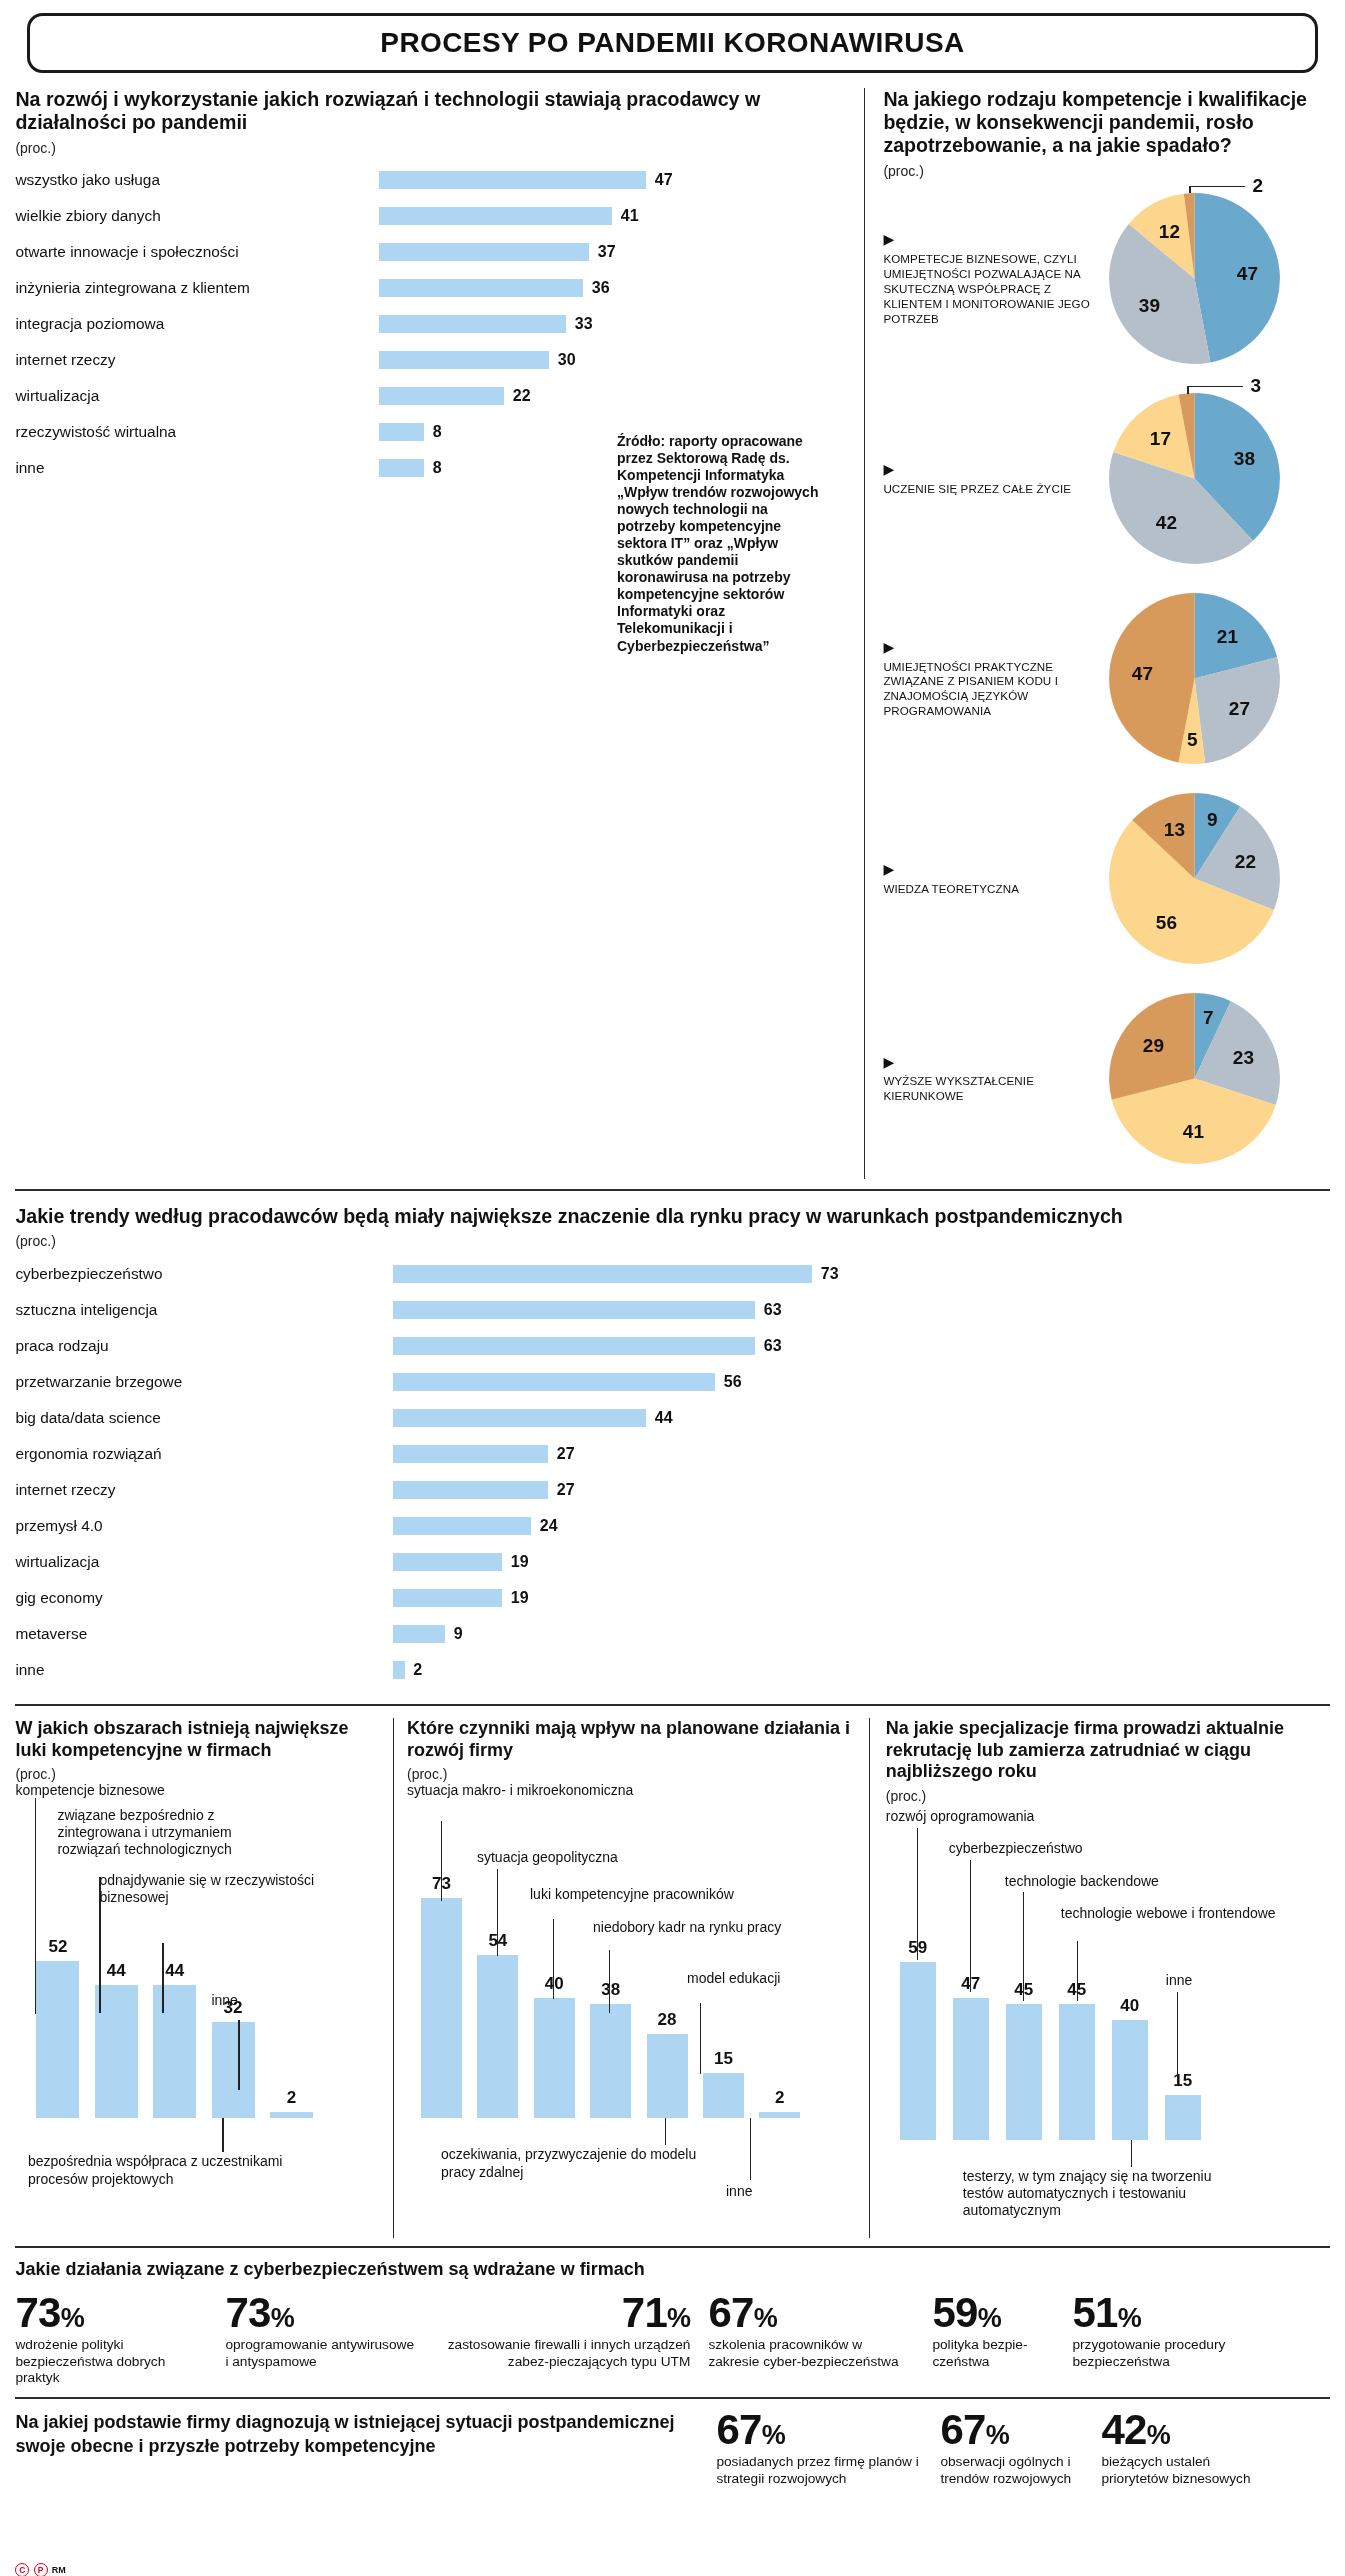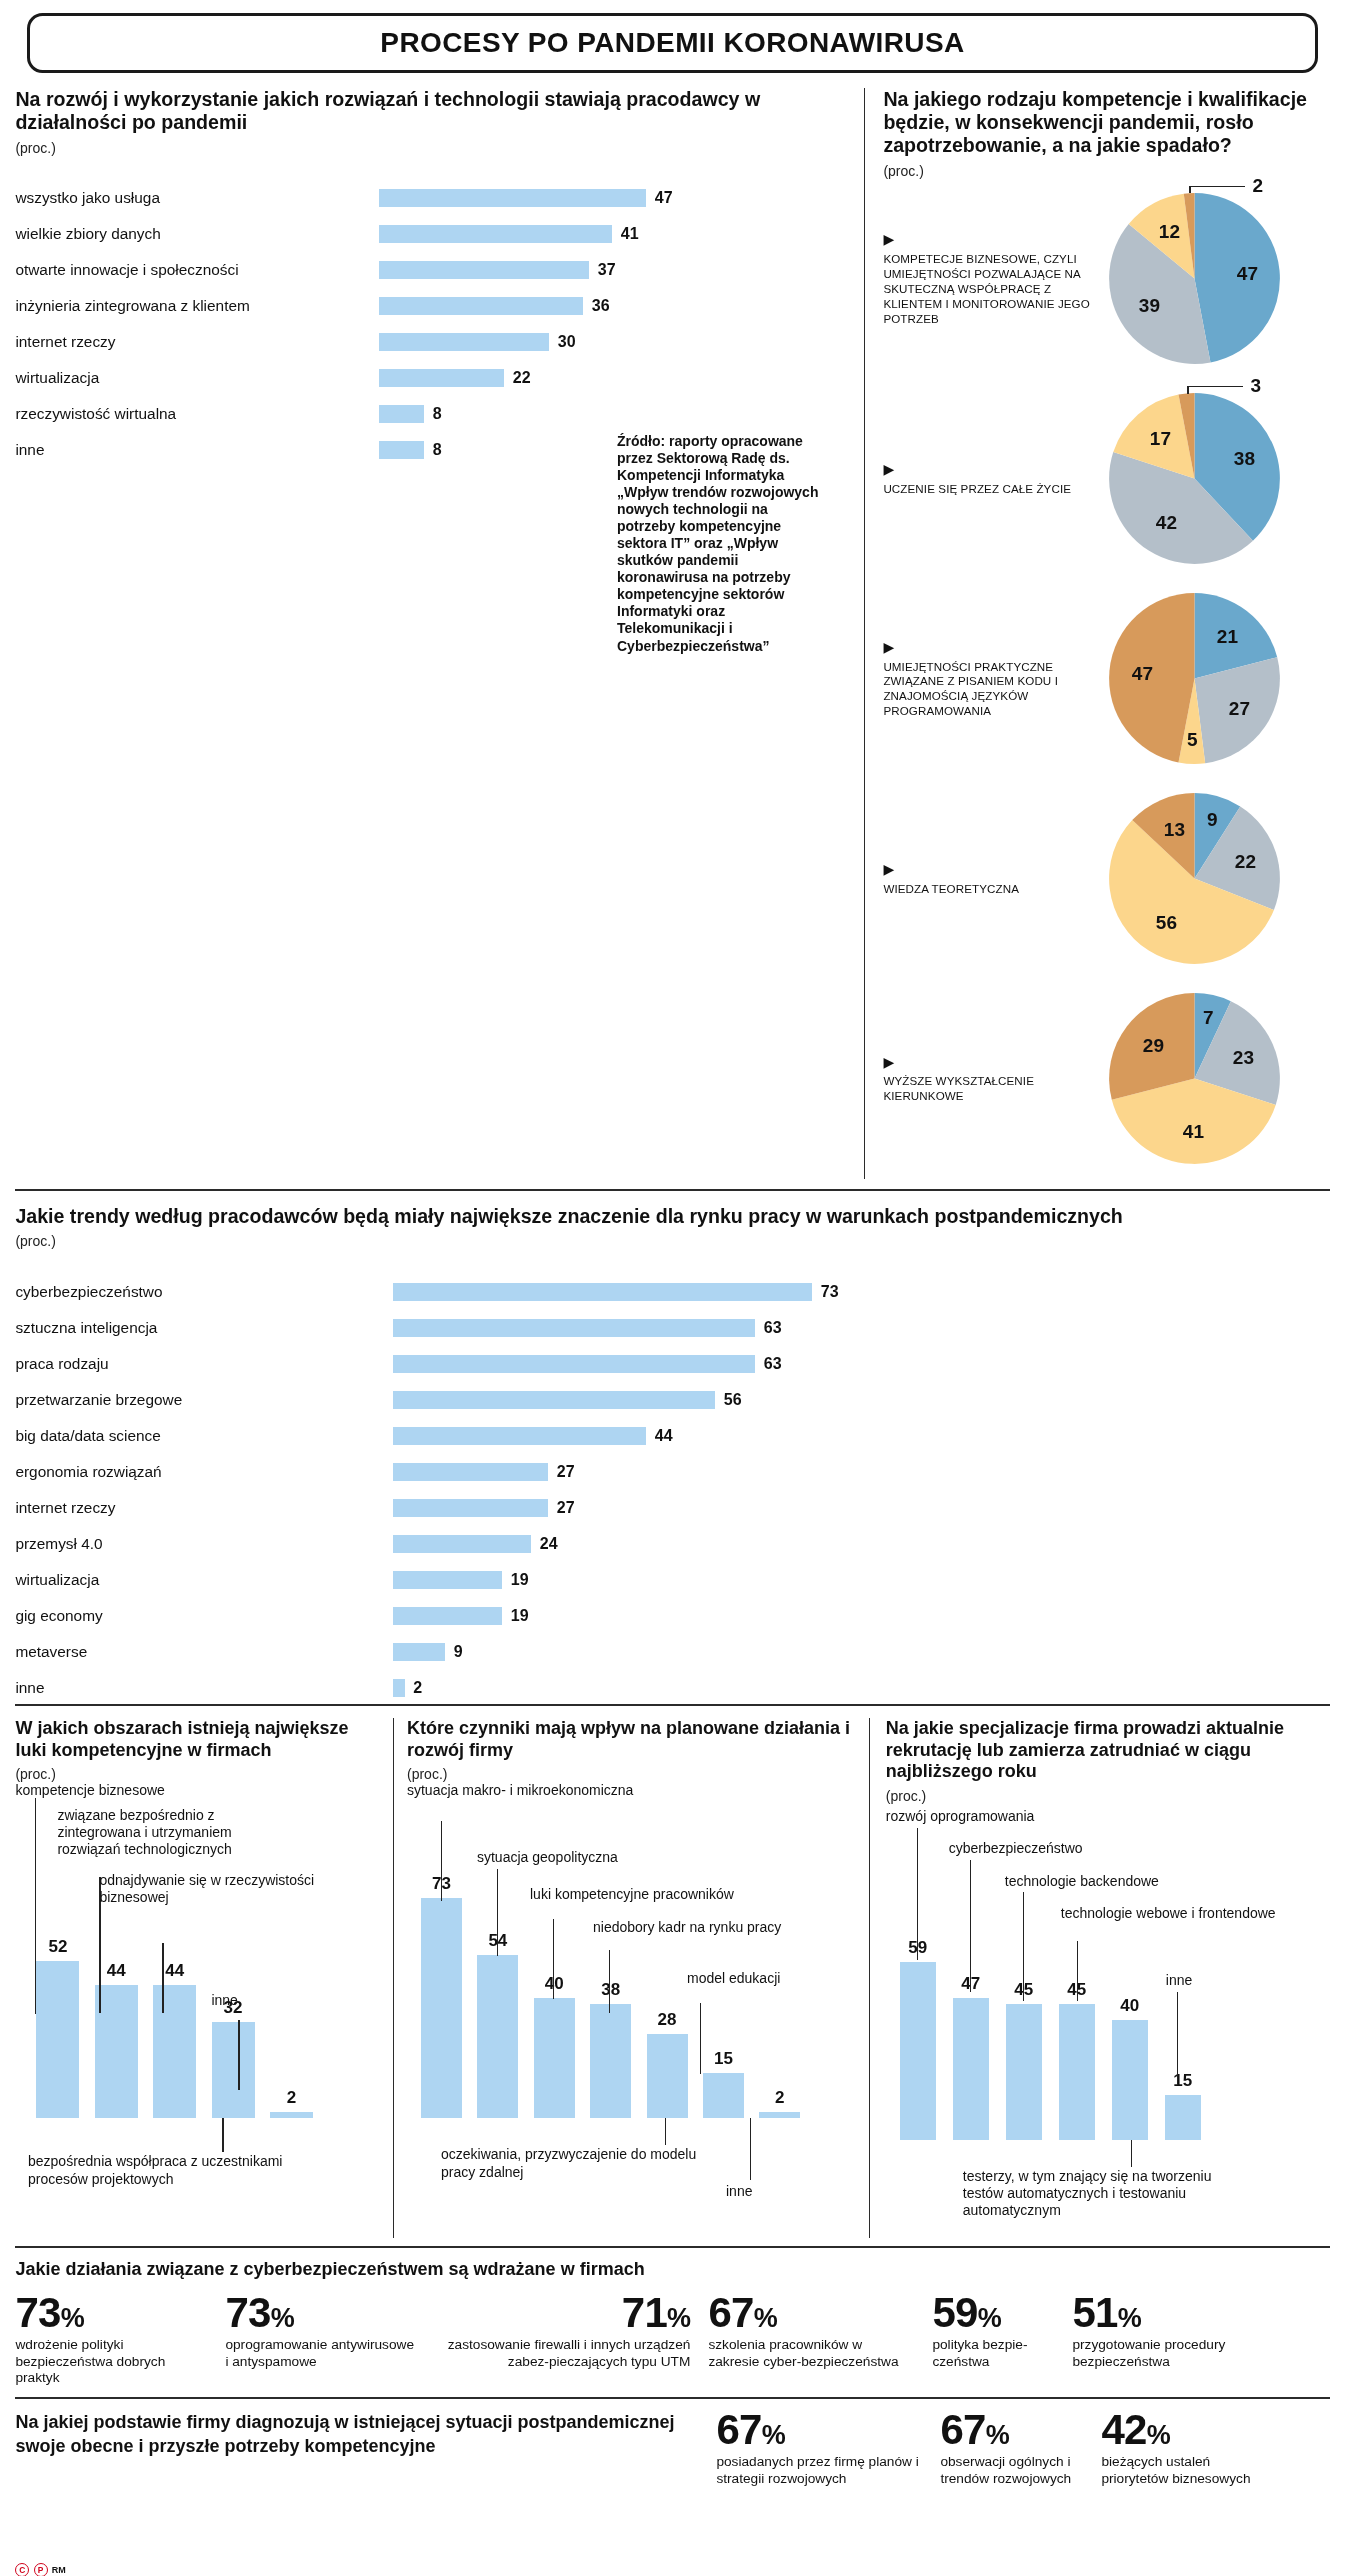--- a/index.html
+++ b/index.html
@@ -32,21 +32,21 @@
   .q-title.small{ font-size: 18px; }
   .proc{ font-size: 14px; color:#222; margin-top: 5.6px; }
 
   
   .sec1{ display:flex; margin-top: 15.4px; }
   .sec1 .left{ width: 849px; padding-right: 12.6px; }
   .sec1 .right{ width: 462px; padding-left: 18px; border-left: 1.4px solid #2b2b2b; }
 
   
   .hbar-list{ margin-top: 15.4px; }
-  .hbar-row{ display:flex; align-items:flex-end; height: 36px; }
+  .hbar-row{ display:flex; align-items:flex-start; height: 36px; }
   .hbar-row .lbl{ font-size: 15.4px; width: 364px; }
   .hbar-row .track{ flex: 1; display:flex; align-items:center; }
   .hbar-row .bar{ height: 18px; background:#aed5f2; }
   .hbar-row .val{ font-size: 16px; font-weight: 800; margin-left: 8.4px; }
 
   .source{
     position:absolute;
     font-size: 14px; font-weight:700; line-height: 1.22; width: 210px;
   }
 
@@ -140,20 +140,27 @@
             <div class="track">
               <div class="bar" style="width: 210px;"></div>
               <div class="val">37</div>
             </div>
           </div>
           <div class="hbar-row">
             <div class="lbl" style="width: 364px;">inżynieria zintegrowana z klientem</div>
             <div class="track">
               <div class="bar" style="width: 204px;"></div>
               <div class="val">36</div>
+            </div>
+          </div>
+          <div class="hbar-row">
+            <div class="lbl" style="width: 364px;">integracja poziomowa</div>
+            <div class="track">
+              <div class="bar" style="width: 187px;"></div>
+              <div class="val">33</div>
             </div>
           </div>
           <div class="hbar-row">
             <div class="lbl" style="width: 364px;">internet rzeczy</div>
             <div class="track">
               <div class="bar" style="width: 170px;"></div>
               <div class="val">30</div>
             </div>
           </div>
           <div class="hbar-row">

